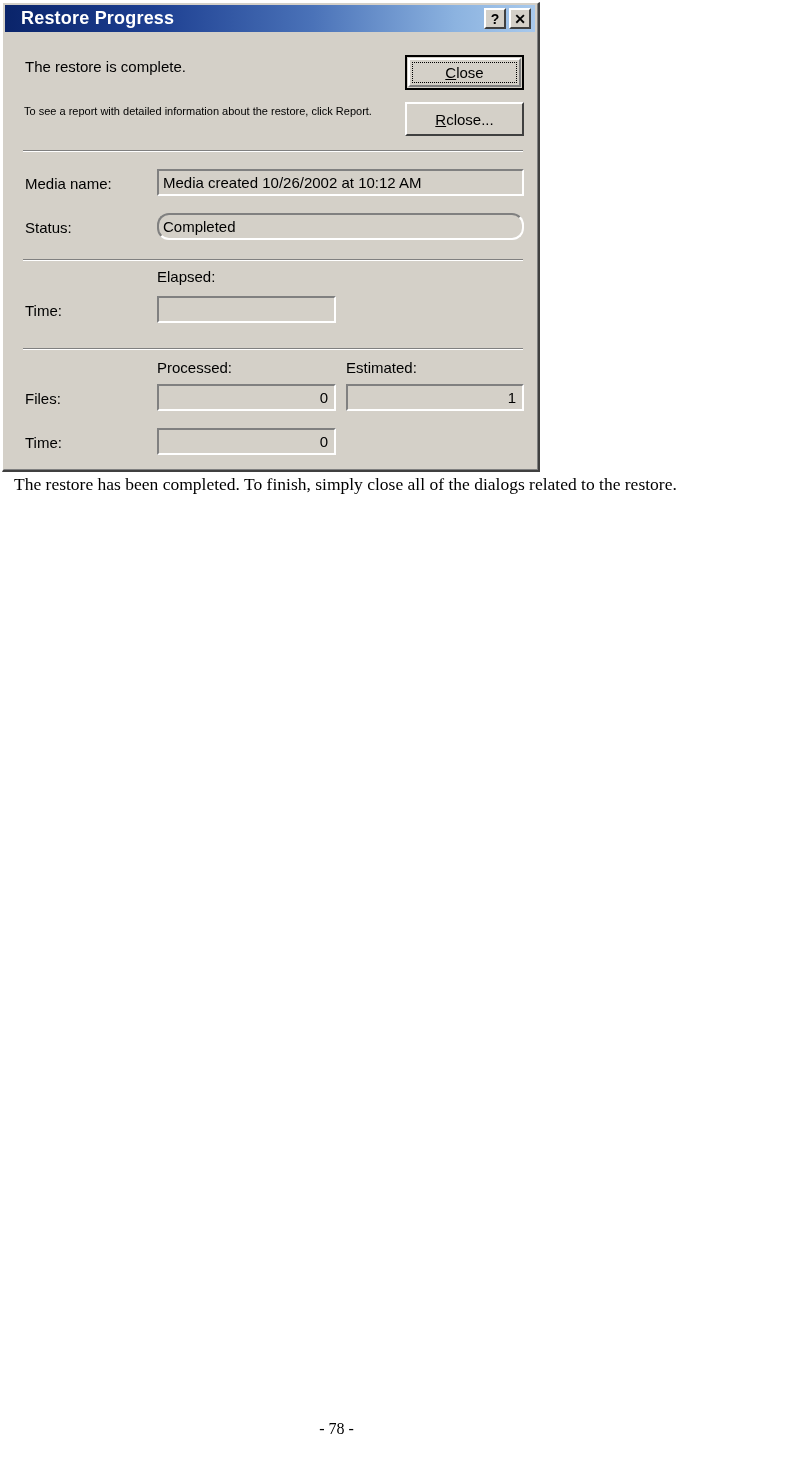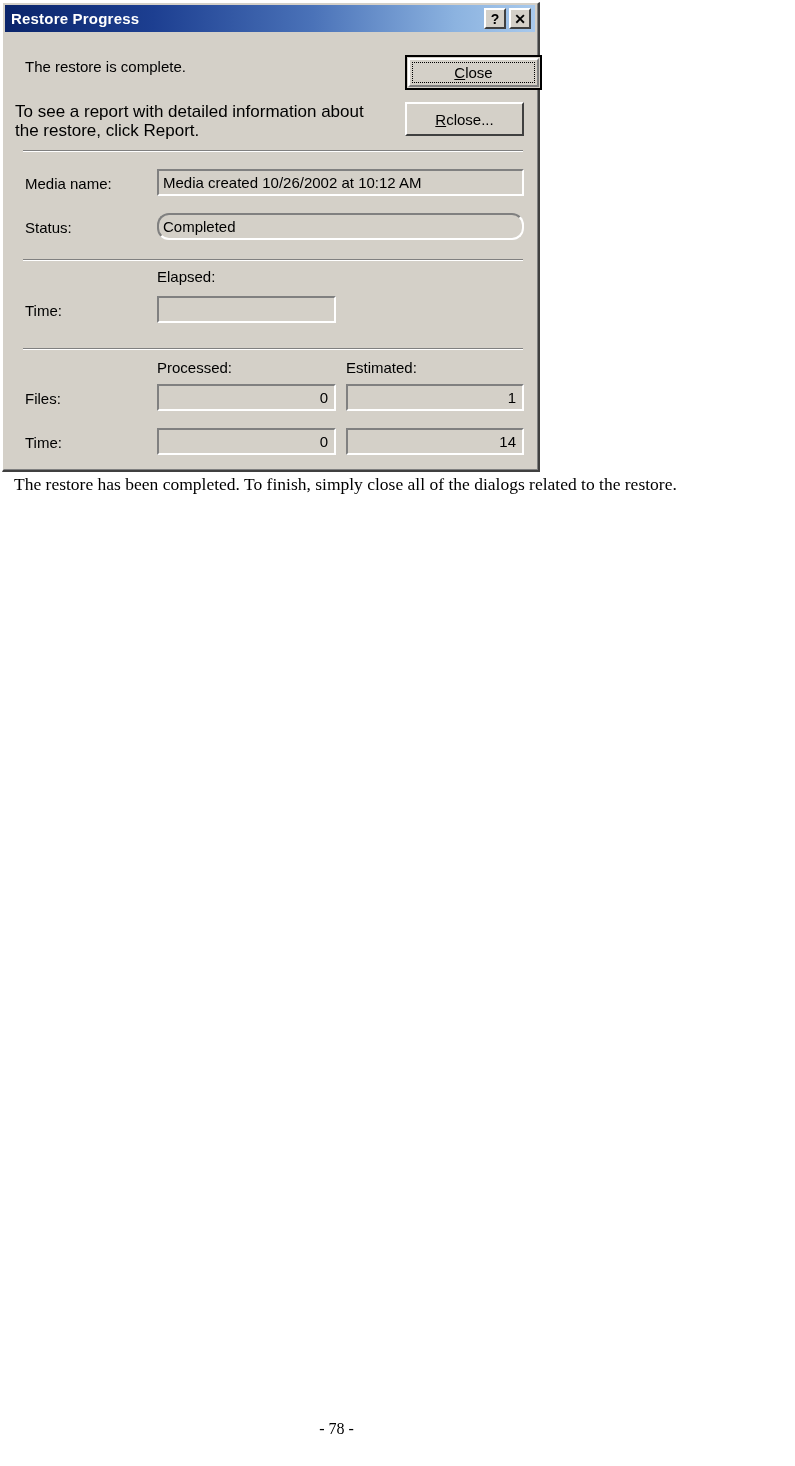--- a/index.html
+++ b/index.html
@@ -49,24 +49,24 @@
     top: 2px;
     width: 530px;
     height: 27px;
     background: linear-gradient(to right, #0a246a 0%, #1d3f91 28%, #4a72b8 58%, #8cb3e0 85%, #a8c9ec 100%);
     display: flex;
     align-items: center;
   }
   .titlebar-text {
     color: #ffffff;
     font-family: "Liberation Sans", sans-serif;
-    font-size: 15px;
+    font-size: 18px;
     font-weight: bold;
     letter-spacing: 0.2px;
-    margin-left: 6px;
+    margin-left: 16px;
     white-space: nowrap;
     flex: 1;
   }
   .tb-buttons {
     display: flex;
     gap: 3px;
     margin-right: 4px;
   }
   .tb-btn {
     width: 22px;
@@ -91,23 +91,23 @@
   
   .msg1 {
     position: absolute;
     left: 22px;
     top: 55px;
     font-size: 15px;
     white-space: nowrap;
   }
   .msg2 {
     position: absolute;
-    left: 12px;
+    left: 21px;
     top: 99px;
-    font-size: 17px;
+    font-size: 11px;
     line-height: 19px;
     width: 370px;
   }
 
   
   .btn {
     position: absolute;
     background: #d4d0c8;
     font-family: "Liberation Sans", sans-serif;
     font-size: 15px;
@@ -146,21 +146,21 @@
     width: calc(100% - 4px);
     height: calc(100% - 4px);
     border: 1px dotted #000000;
     display: flex;
     align-items: center;
     justify-content: center;
     box-sizing: border-box;
   }
   .acc { text-decoration: underline; }
 
-  #close-button { left: 402px; top: 52px; width: 137px; height: 35px; }
+  #close-button { left: 402px; top: 52px; width: 119px; height: 35px; }
   #report-button { left: 402px; top: 99px; width: 119px; height: 34px; }
 
   
   .sep {
     position: absolute;
     left: 20px;
     width: 500px;
     height: 2px;
     border-top: 1px solid #808080;
     border-bottom: 1px solid #ffffff;
@@ -290,18 +290,17 @@
 
   <div class="col-header" id="processed-header">Processed:</div>
   <div class="col-header" id="estimated-header">Estimated:</div>
 
   <div class="row-label" id="files-label">Files:</div>
   <div class="field right" id="files-processed">0</div>
   <div class="field right" id="files-estimated">1</div>
 
   <div class="row-label" id="bytes-label">Time:</div>
   <div class="field right" id="bytes-processed">0</div>
-  <div class="field right" id="bytes-estimated">14</div>
 </div>
 
 <div class="caption">The restore has been completed.  To finish, simply close all of the dialogs related to the restore.</div>
 
 <div class="page-number">- 78 -</div>
 
 </body></html>

